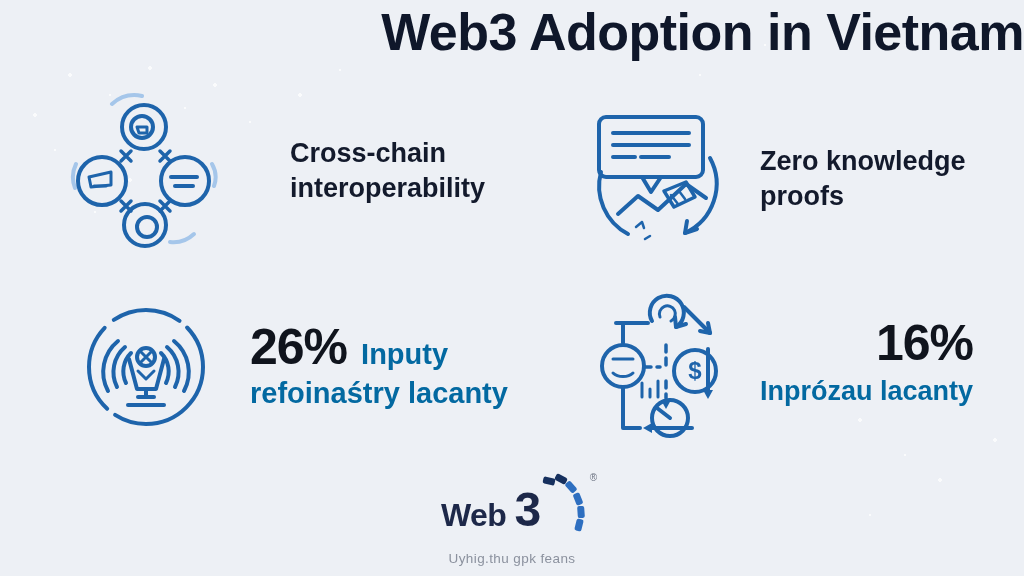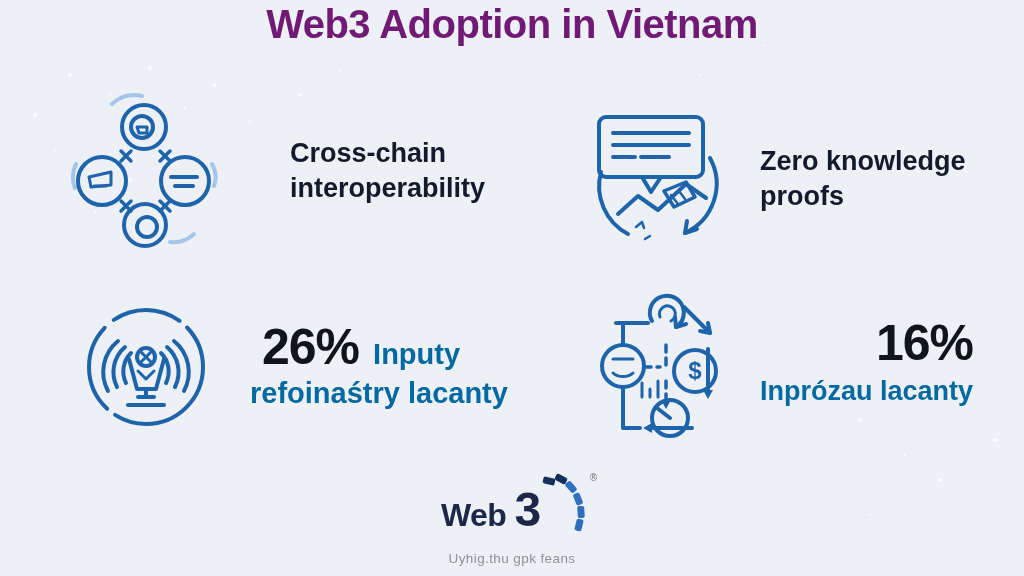--- a/index.html
+++ b/index.html
@@ -38,39 +38,39 @@
       radial-gradient(circle 3px at 860px 420px,#fff 60%, transparent 62%),
       radial-gradient(circle 2px at 905px 455px,#fff 60%, transparent 62%),
       radial-gradient(circle 3px at 940px 480px,#fff 60%, transparent 62%),
       radial-gradient(circle 2px at 870px 515px,#fff 60%, transparent 62%),
       radial-gradient(circle 2px at 960px 395px,#fff 60%, transparent 62%),
       radial-gradient(circle 3px at 995px 440px,#fff 60%, transparent 62%);
   }
   .title{
     position:absolute;top:2px;left:0;right:0;
     margin:0;
-    text-align:center;
-    font-size:40px;font-weight:800;letter-spacing:-.5px;
-    color:#701a75;
+    text-align:right;
+    font-size:52px;font-weight:800;letter-spacing:-.5px;
+    color:#0f172a;
   }
   .cell{position:absolute;display:flex;align-items:center;}
   .cell-tl{left:70px;top:92px;gap:48px;}
   .cell-tr{left:592px;top:110px;}
   .cell-bl{left:80px;top:296px;}
   .cell-br{left:596px;top:286px;}
   .icon-wrap{flex:0 0 auto;line-height:0;}
   .feat-label{
     margin-left:22px;
     font-size:27px;font-weight:700;line-height:1.3;
     color:#131a2c;
   }
   .cell-tr .feat-label{margin-left:26px;}
   .stat-text{margin-left:38px;}
   .cell-br .stat-text{margin-left:32px;text-align:right;}
-  .stat-line1{display:flex;align-items:baseline;gap:14px;margin-left:12px;}
+  .stat-line1{display:flex;align-items:baseline;gap:14px;}
   .pct{
     font-size:50px;font-weight:600;letter-spacing:-1px;
     color:#10141d;line-height:1.05;
   }
   .blue-caption{
     color:#0369a1;font-size:29px;font-weight:600;line-height:1.25;
   }
   .cell-br .blue-caption{font-size:27px;margin-top:6px;}
   .cell-bl .stat-line2{margin-top:2px;}
   .footer{

